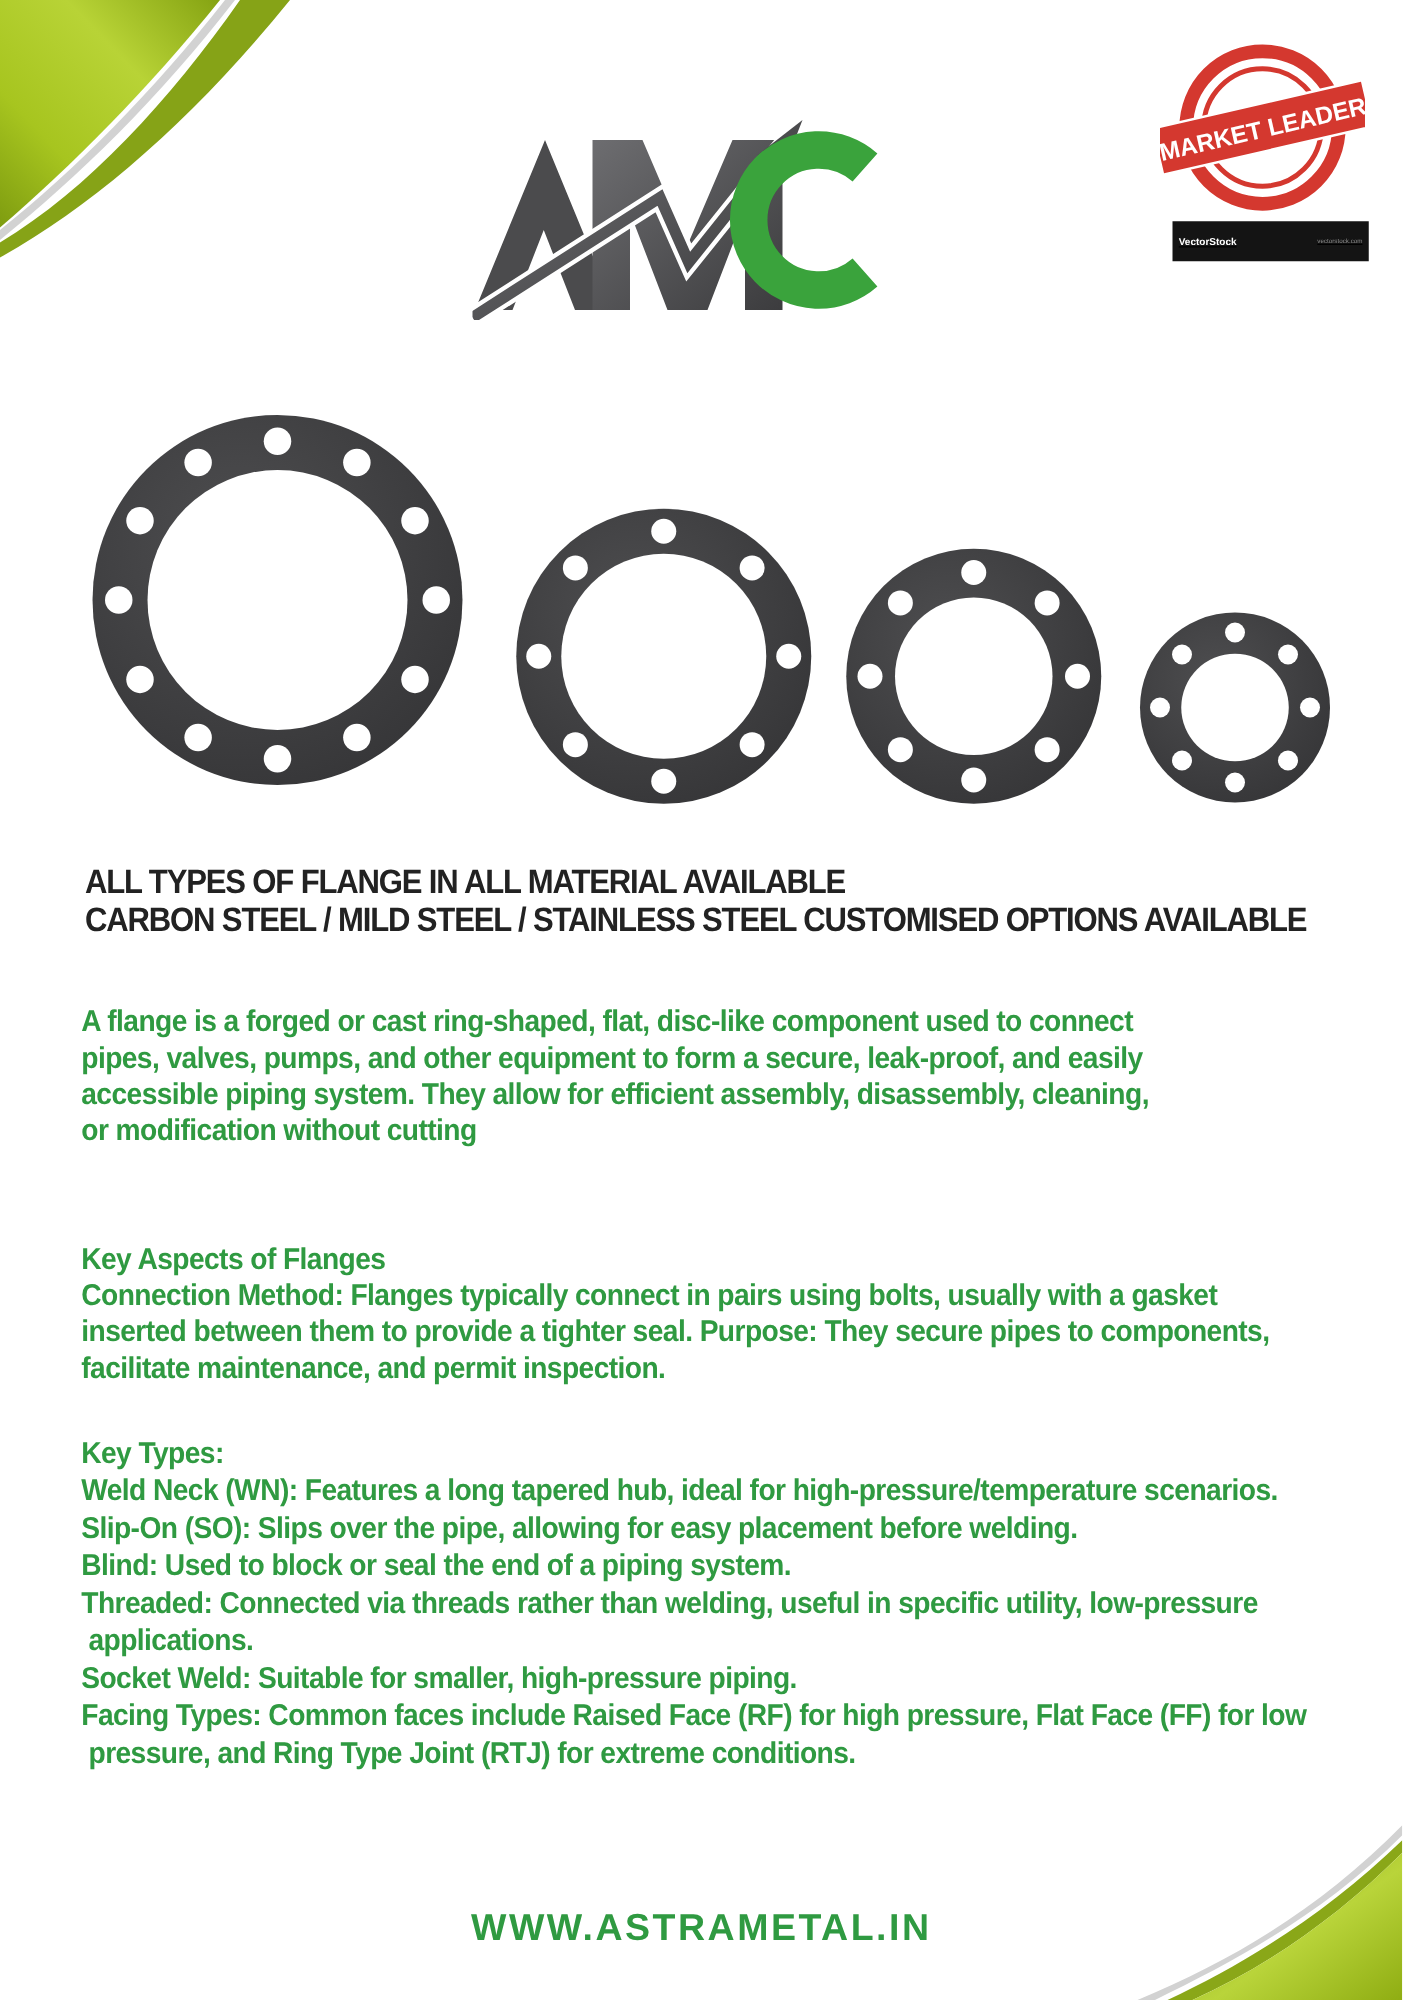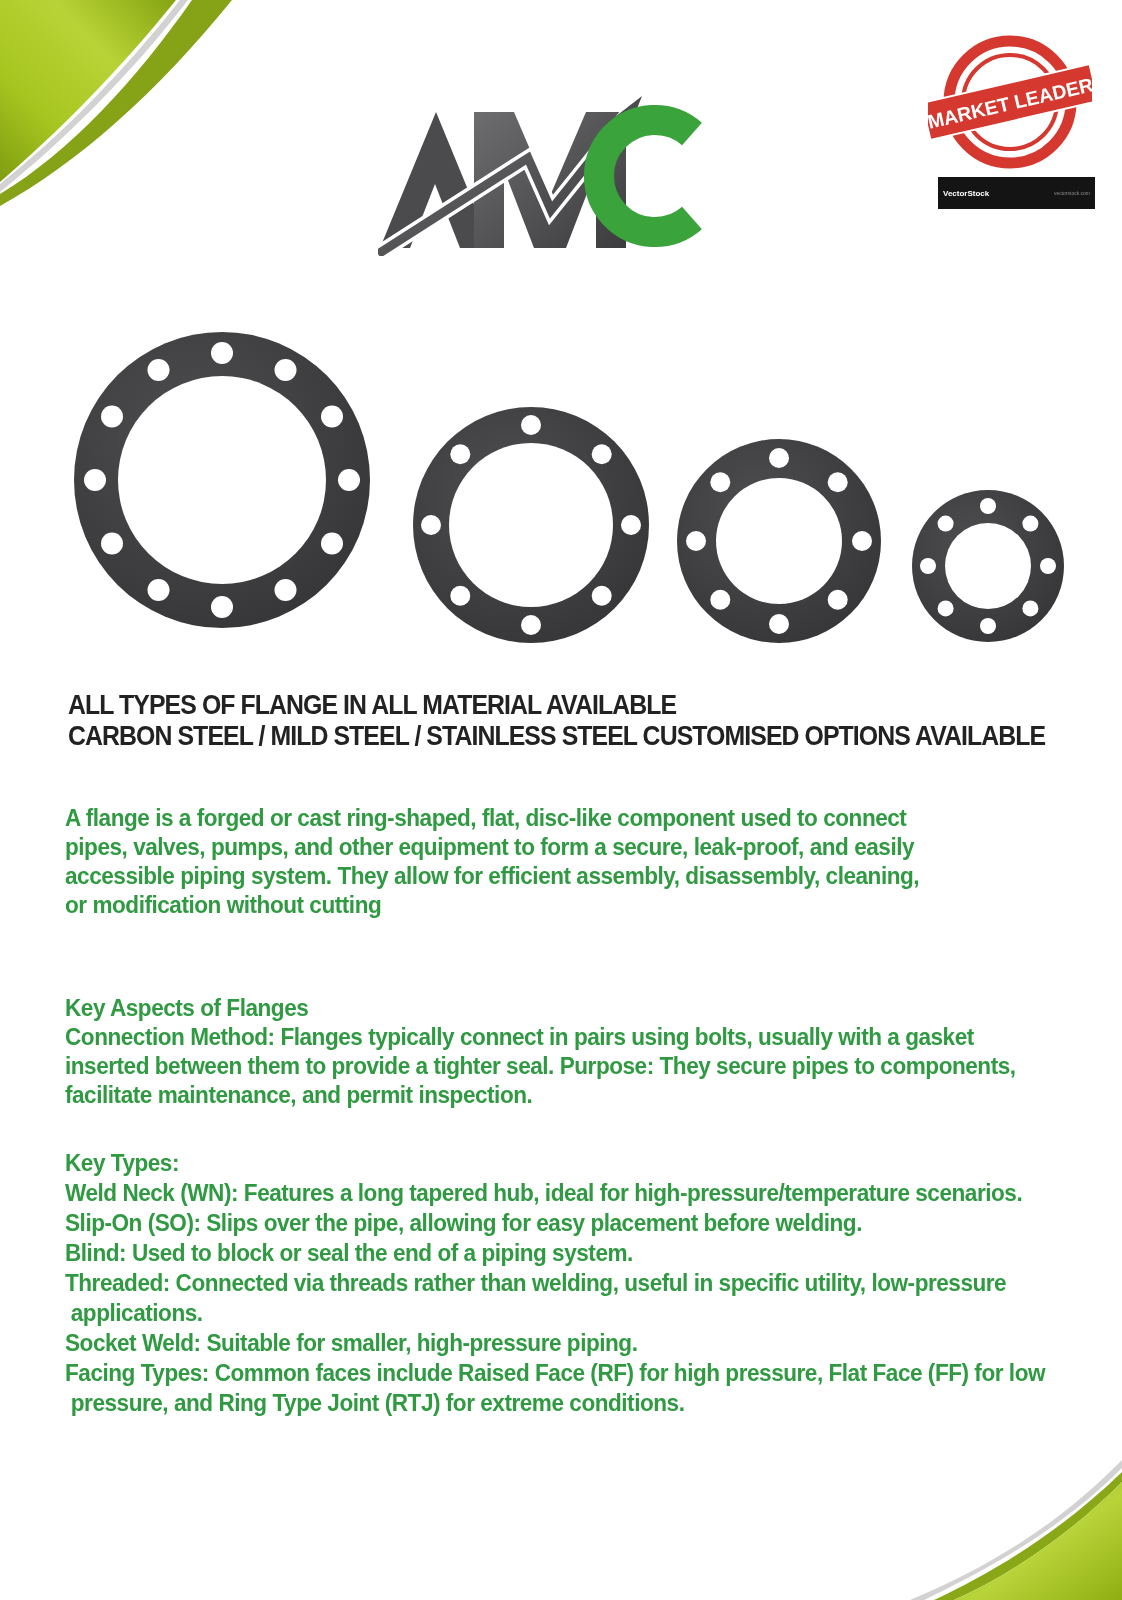--- a/index.html
+++ b/index.html
@@ -29,21 +29,21 @@
   #key-types{left:65px;top:1148px;line-height:30px;}
   
   #website{
     left:0;top:1526px;width:1122px;text-align:center;color:#2f9a41;
     font-weight:bold;font-size:30px;letter-spacing:2px;
   }
   
   #wm-bar{
     left:938px;top:177px;width:157px;height:16px;background:#141414;
     display:flex;align-items:center;justify-content:space-between;
-    padding:16px 5px;box-sizing:border-box;
+    padding:16px 5px;box-sizing:border-box;text-decoration:underline;
   }
   #wm-left{color:#ffffff;font-size:8px;font-weight:bold;}
   #wm-right{color:#8a8a8a;font-size:5px;}
 </style>
 </head>
 <body>
 
 <div id="page">
 
   <svg class="abs" style="left:0;top:0" width="240" height="212" viewBox="0 0 240 212" aria-hidden="true">
@@ -194,14 +194,15 @@
     <div class="line">Weld Neck (WN): Features a long tapered hub, ideal for high-pressure/temperature scenarios.</div>
     <div class="line">Slip-On (SO): Slips over the pipe, allowing for easy placement before welding.</div>
     <div class="line">Blind: Used to block or seal the end of a piping system.</div>
     <div class="line">Threaded: Connected via threads rather than welding, useful in specific utility, low-pressure</div>
     <div class="line"> applications.</div>
     <div class="line">Socket Weld: Suitable for smaller, high-pressure piping.</div>
     <div class="line">Facing Types: Common faces include Raised Face (RF) for high pressure, Flat Face (FF) for low</div>
     <div class="line"> pressure, and Ring Type Joint (RTJ) for extreme conditions.</div>
   </div>
 
+  <div id="website" class="abs">WWW.ASTRAMETAL.IN</div>
 
 </div>
 
 </body></html>

